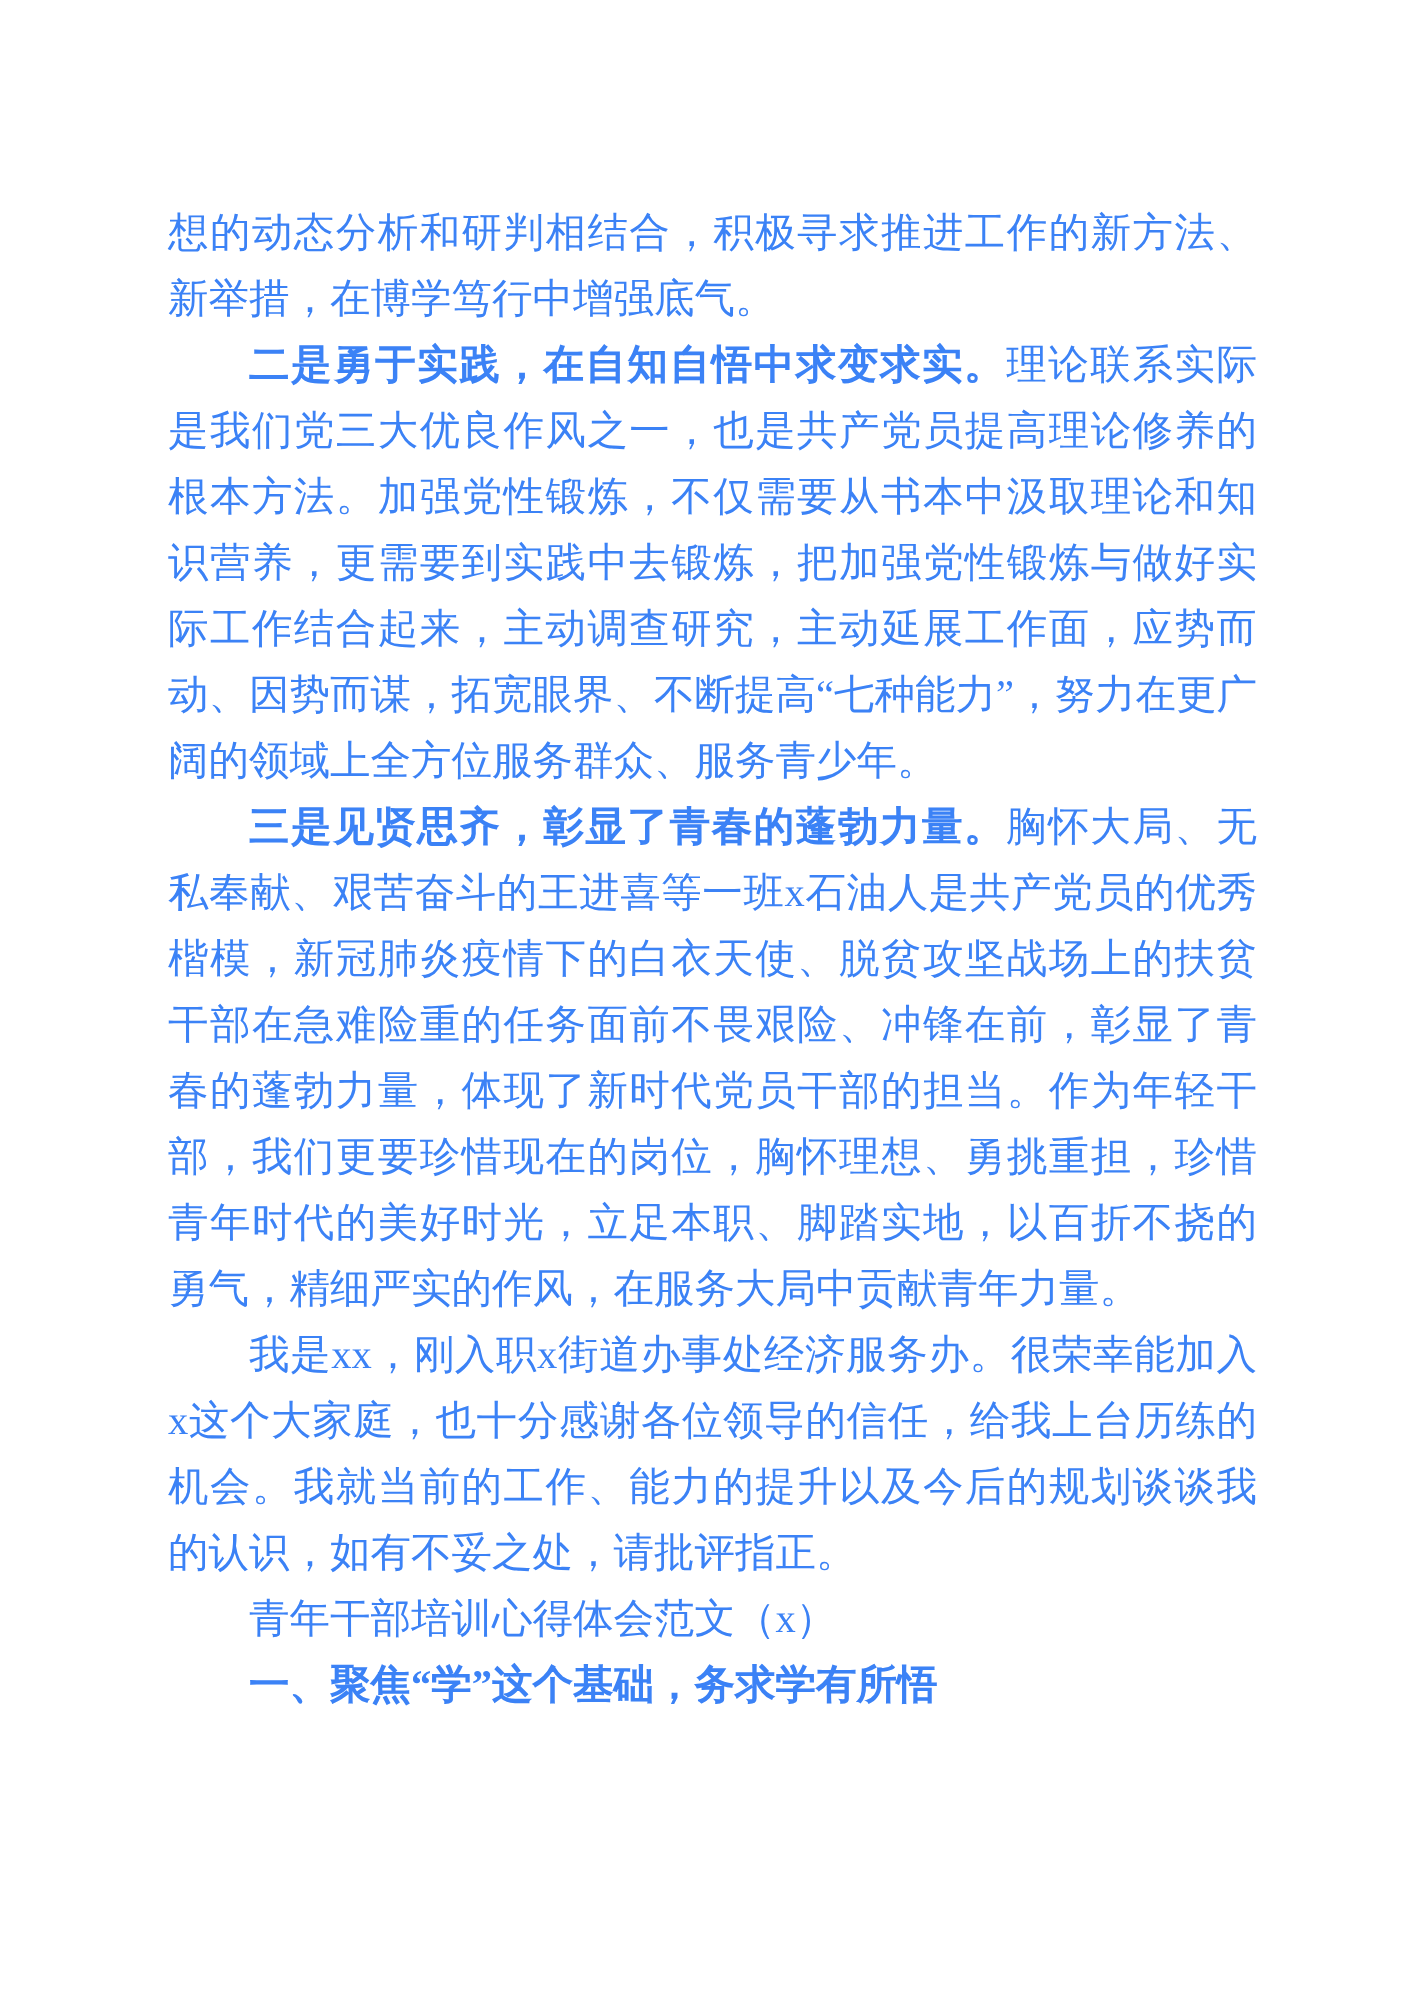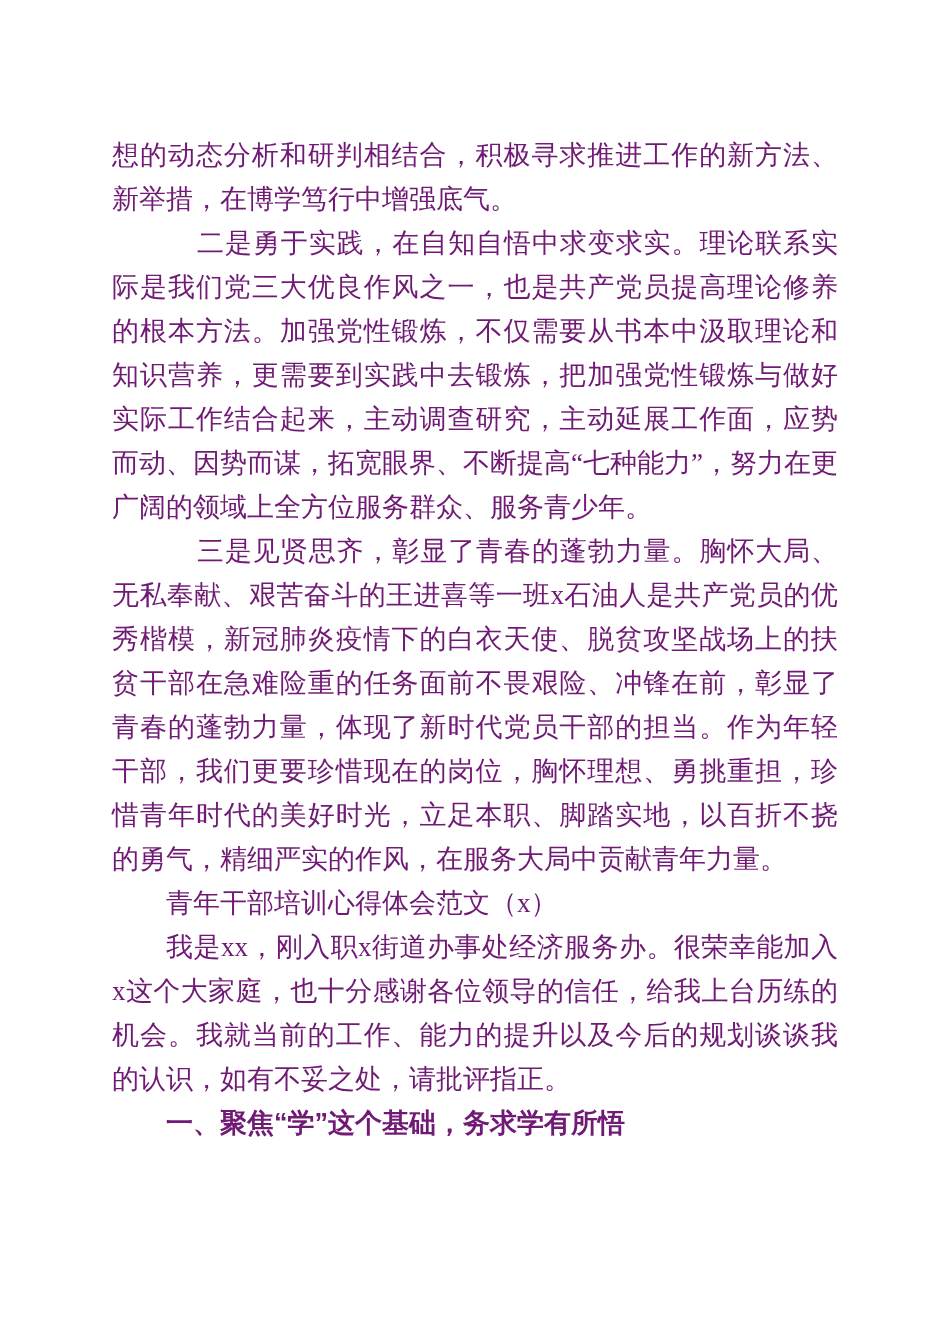--- a/index.html
+++ b/index.html
@@ -10,51 +10,50 @@
   .doc-page {
     width: 950px;
     height: 1344px;
     margin: 0 auto;
     background: #ffffff;
     box-sizing: border-box;
     padding: 133px 112px 0 112px;
     font-family: "Liberation Serif", "DejaVu Serif", serif;
     font-size: 27px;
     line-height: 44px;
-    color: #701a75;
+    color: #3b82f6;
     overflow: hidden;
   }
   .para {
     margin: 0;
     text-align: justify;
     text-indent: 2em;
     word-break: break-all;
   }
   .para.no-indent {
     text-indent: 0;
   }
   .run-bold {
-    font-weight: 400;
-    margin-left: 31px;
+    font-weight: 700;
   }
   .para.heading {
     font-weight: 700;
-    font-family: Liberation Sans, sans-serif;
+    font-family: Liberation Serif, serif;
   }
 </style>
 </head>
 <body>
 
 <div class="doc-page">
 
   <p class="para no-indent"><span>想的动态分析和研判相结合，积极寻求推进工作的新方法、新举措，在博学笃行中增强底气。</span></p>
 
   <p class="para"><span class="run-bold">二是勇于实践，在自知自悟中求变求实。</span><span>理论联系实际是我们党三大优良作风之一，也是共产党员提高理论修养的根本方法。加强党性锻炼，不仅需要从书本中汲取理论和知识营养，更需要到实践中去锻炼，把加强党性锻炼与做好实际工作结合起来，主动调查研究，主动延展工作面，应势而动、因势而谋，拓宽眼界、不断提高“七种能力”，努力在更广阔的领域上全方位服务群众、服务青少年。</span></p>
 
   <p class="para"><span class="run-bold">三是见贤思齐，彰显了青春的蓬勃力量。</span><span>胸怀大局、无私奉献、艰苦奋斗的王进喜等一班x石油人是共产党员的优秀楷模，新冠肺炎疫情下的白衣天使、脱贫攻坚战场上的扶贫干部在急难险重的任务面前不畏艰险、冲锋在前，彰显了青春的蓬勃力量，体现了新时代党员干部的担当。作为年轻干部，我们更要珍惜现在的岗位，胸怀理想、勇挑重担，珍惜青年时代的美好时光，立足本职、脚踏实地，以百折不挠的勇气，精细严实的作风，在服务大局中贡献青年力量。</span></p>
 
+  <p class="para"><span>我是xx，刚入职x街道办事处经济服务办。很荣幸能加入x这个大家庭，也十分感谢各位领导的信任，给我上台历练的机会。我就当前的工作、能力的提升以及今后的规划谈谈我的认识，如有不妥之处，请批评指正。</span></p>
+
   <p class="para"><span>青年干部培训心得体会范文（x）</span></p>
-
-  <p class="para"><span>我是xx，刚入职x街道办事处经济服务办。很荣幸能加入x这个大家庭，也十分感谢各位领导的信任，给我上台历练的机会。我就当前的工作、能力的提升以及今后的规划谈谈我的认识，如有不妥之处，请批评指正。</span></p>
 
   <p class="para heading"><span>一、聚焦“学”这个基础，务求学有所悟</span></p>
 
 </div>
 
 </body></html>

